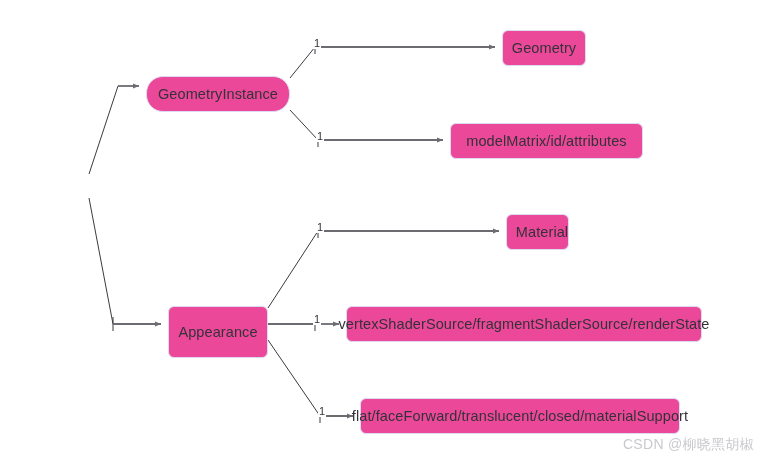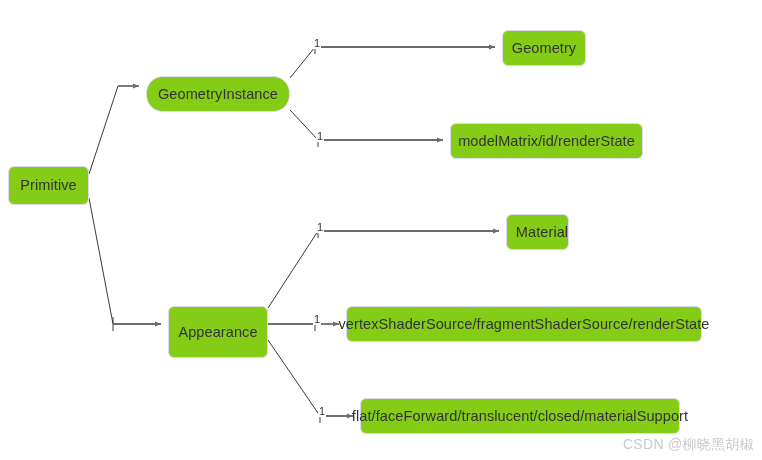--- a/index.html
+++ b/index.html
@@ -20,21 +20,21 @@
   #edge-layer {
     position: absolute;
     left: 0;
     top: 0;
     width: 762px;
     height: 460px;
   }
   .node {
     position: absolute;
     box-sizing: border-box;
-    background: #84cc16;
+    background: #ec4899;
     border: 1px solid #DEDAF4;
     border-radius: 6px;
     color: #333238;
     font-size: 14.5px;
     line-height: 1;
     display: flex;
     align-items: center;
     justify-content: center;
     white-space: nowrap;
     letter-spacing: 0.1px;
@@ -104,34 +104,31 @@
       <path d="M315,324 L339,324" fill="none" stroke="#6b6b70" stroke-width="1.8" marker-end="url(#arrowhead)"></path>
     </g>
 
     <g>
       <path d="M268,340 L320,416" fill="none" stroke="#3a3a42" stroke-width="1"></path>
       <path d="M320,409 L320,423" fill="none" stroke="#3a3a42" stroke-width="1"></path>
       <path d="M320,416 L353,416" fill="none" stroke="#6b6b70" stroke-width="1.8" marker-end="url(#arrowhead)"></path>
     </g>
   </svg>
 
-  <div class="node" style="left:8px; top:166px; width:81px; height:39px;">
-    <span>Primitive</span>
-  </div>
 
   <div class="node" style="left:146px; top:76px; width:144px; height:36px;border-radius:17px;">
     <span>GeometryInstance</span>
   </div>
 
   <div class="node" style="left:502px; top:30px; width:84px; height:36px;">
     <span>Geometry</span>
   </div>
 
   <div class="node" style="left:450px; top:123px; width:193px; height:36px;">
-    <span>modelMatrix/id/renderState</span>
+    <span>modelMatrix/id/attributes</span>
   </div>
 
   <div class="node" style="left:168px; top:306px; width:100px; height:52px;">
     <span>Appearance</span>
   </div>
 
   <div class="node" style="left:506px; top:214px; width:63px; height:36px;padding-left:9px;">
     <span>Material</span>
   </div>
 

